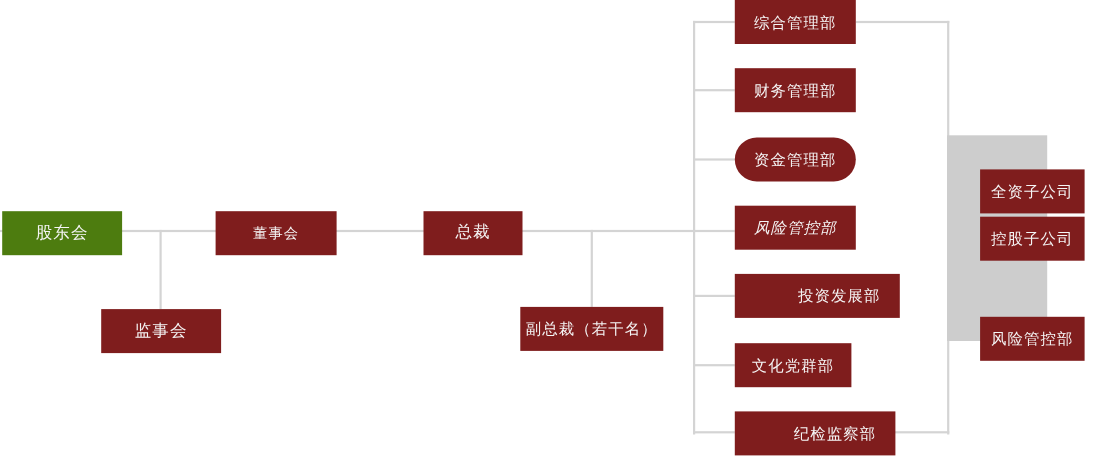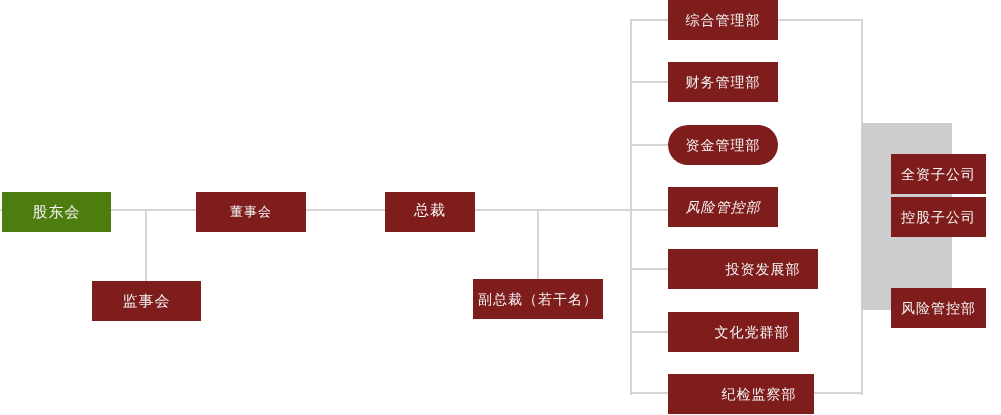--- a/index.html
+++ b/index.html
@@ -68,20 +68,20 @@
   <div class="node" style="left:385px;top:192px;width:90px;font-size:15px;font-family:Liberation Mono, monospace;">总裁</div>
 
   <div class="node" style="left:92px;top:281px;width:109px;font-size:15px;">监事会</div>
   <div class="node" style="left:473px;top:279px;width:130px;">副总裁（若干名）</div>
 
   <div class="node" style="left:668px;top:0px;width:110px;">综合管理部</div>
   <div class="node" style="left:668px;top:62px;width:110px;">财务管理部</div>
   <div class="node" style="left:668px;top:125px;width:110px;border-radius:20px;">资金管理部</div>
   <div class="node" style="left:668px;top:187px;width:110px;font-style:italic;">风险管控部</div>
   <div class="node" style="left:668px;top:249px;width:110px;padding-left:40px;">投资发展部</div>
-  <div class="node" style="left:668px;top:312px;width:94px;padding-left:37px;">文化党群部</div>
+  <div class="node" style="left:668px;top:312px;width:106px;">文化党群部</div>
   <div class="node" style="left:668px;top:374px;width:110px;padding-left:36px;">纪检监察部</div>
 
   <div class="node" style="left:891px;top:106px;width:95px;margin-top:48px;">全资子公司</div>
   <div class="node" style="left:891px;top:197px;width:95px;">控股子公司</div>
   <div class="node" style="left:891px;top:288px;width:95px;">风险管控部</div>
 
 </div>
 
 </body></html>

